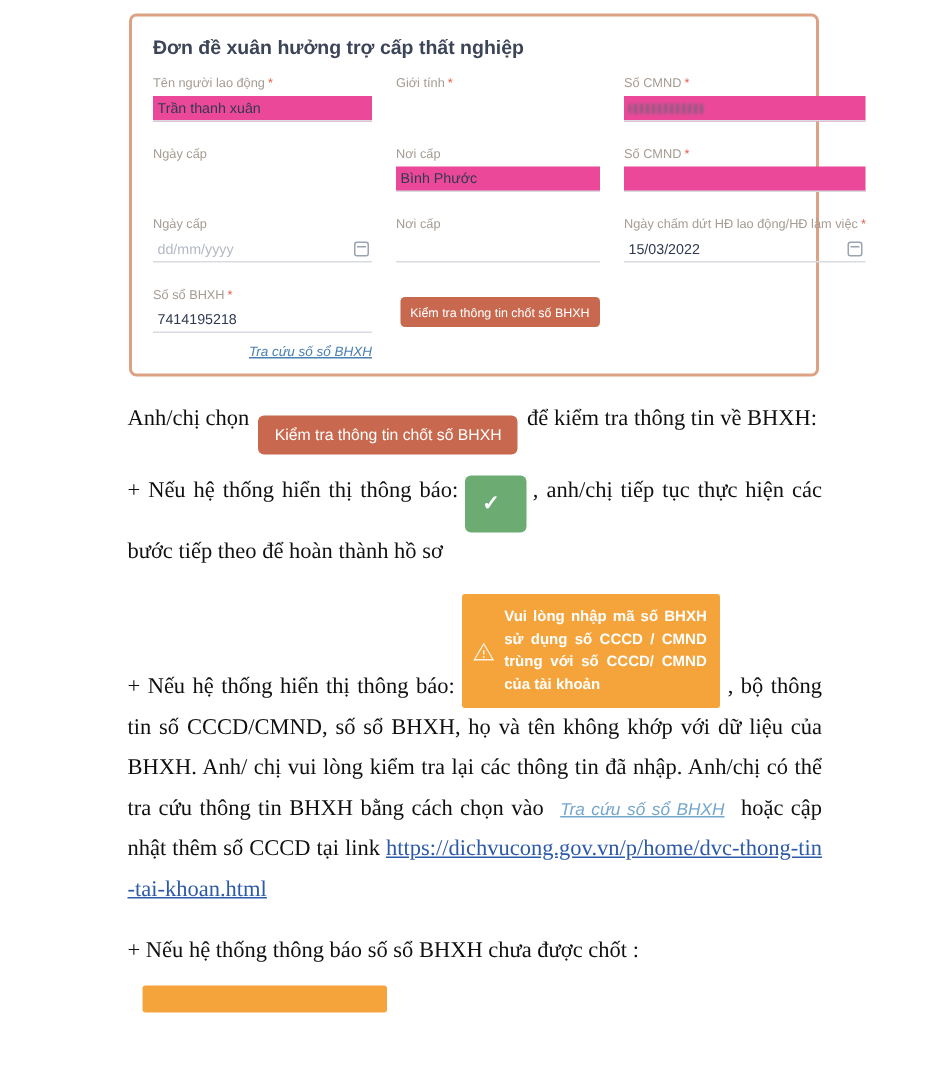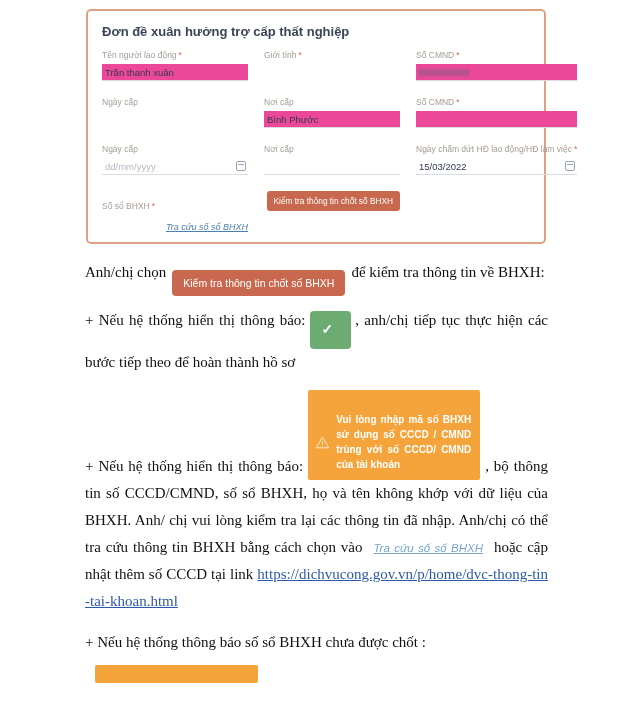--- a/index.html
+++ b/index.html
@@ -46,21 +46,21 @@
                 font-size:10.5px; padding:7px 11px; margin:0 6px; }
   .badge { display:inline-flex; vertical-align:-9px; align-items:center; gap:10px;
            background:#6cab72; color:#fff; border-radius:4px; padding:6px 18px 7px 12px;
            font-family:"Liberation Sans", sans-serif; font-size:11px; font-weight:bold;
            margin:0 4px; }
   .badge .chk { font-size:14px; font-weight:bold; }
   .alert { background:#f5a43c; color:#fff; border-radius:2px;
            font-family:"Liberation Sans", sans-serif; font-size:10px; font-weight:600;
            line-height:1.5; display:inline-flex; gap:6px; align-items:center; }
   .alert svg { flex:0 0 auto; opacity:.85; }
-  .alert1 { width:172px; padding:22px 9px 8px 7px; vertical-align:bottom; margin:0 5px; }
+  .alert1 { width:172px; padding:8px 9px 8px 7px; vertical-align:bottom; margin:0 5px; }
   .alert2 { width:163px; padding:9px 10px 9px 7px; margin:9px 0 0 10px; line-height:1.45; }
   .link-it { font-family:"Liberation Sans", sans-serif; font-style:italic; font-size:11.5px;
              color:#74a7cd; text-decoration:underline; margin:0 6px; }
   .url { color:#2d5aa8; text-decoration:underline; word-break:break-all; }
 </style>
 </head>
 <body>
 
 <div class="card">
   <div class="card-title">Đơn đề xuân hưởng trợ cấp thất nghiệp</div>
@@ -116,20 +116,23 @@
     <div class="r4">
       <div class="flabel"><span>Ngày chấm dứt HĐ lao động/HĐ làm việc</span><span class="req">*</span></div>
       <div class="fline">
           <span>15/03/2022</span>
           <span class="cal"></span>
         </div>
     </div>
     <div class="r4">
       <div>
         <div class="flabel"><span>Số sổ BHXH</span><span class="req">*</span></div>
+        <div class="fline">
+            <span>7414195218</span>
+          </div>
       </div>
       <a class="lookup">Tra cứu số sổ BHXH</a>
     </div>
     <div class="r4" style="padding-bottom:20px">
       <button class="check-btn">Kiểm tra thông tin chốt số BHXH</button>
     </div>
   </div>
 </div>
 
 <div class="doc">

